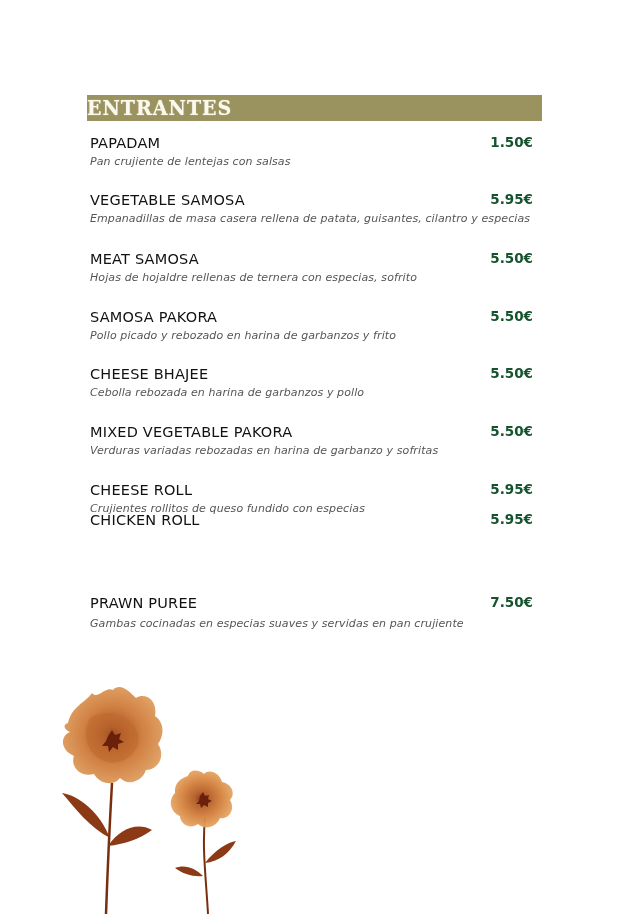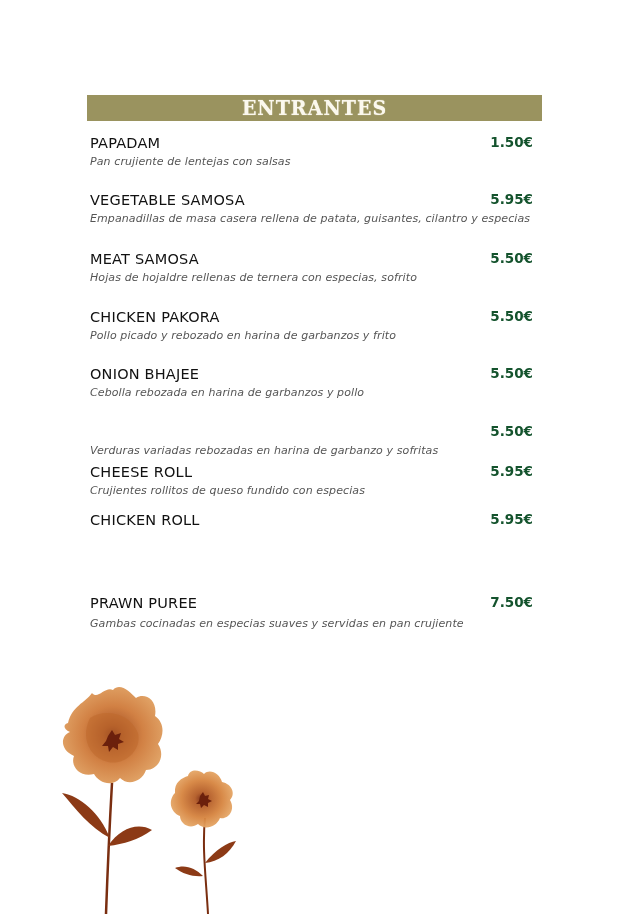--- a/index.html
+++ b/index.html
@@ -1,20 +1,20 @@
 <!DOCTYPE html>
 <html><head>
 <meta charset="utf-8">
 <style>
   html, body { margin: 0; padding: 0; background: #ffffff; }
   body { width: 640px; height: 914px; position: relative; overflow: hidden; font-family: "DejaVu Sans", sans-serif; }
   .banner {
     position: absolute; left: 87px; top: 95px; width: 455px; height: 26px;
     background: #9a935f;
-    display: flex; align-items: center; justify-content: center;
+    display: flex; align-items: center; justify-content: flex-start;
   }
   .banner-title {
     font-family: "DejaVu Serif", serif; font-weight: bold;
     color: #fbf8ee; font-size: 19px; letter-spacing: 1px;
     text-shadow: 0 0 1px #e8e2cc;
     transform: scaleY(1.05);
   }
   .menu { position: absolute; left: 90px; top: 0; width: 445px; }
   .item { position: absolute; left: 0; width: 445px; height: 50px; }
   .item-name {
@@ -52,34 +52,35 @@
     <span class="item-name">VEGETABLE SAMOSA</span>
     <span class="item-price">5.95€</span>
     <span class="item-desc">Empanadillas de masa casera rellena de patata, guisantes, cilantro y especias</span>
   </div>
   <div class="item" style="top:251px">
     <span class="item-name">MEAT SAMOSA</span>
     <span class="item-price">5.50€</span>
     <span class="item-desc">Hojas de hojaldre rellenas de ternera con especias, sofrito</span>
   </div>
   <div class="item" style="top:309px">
-    <span class="item-name">CHICKEN PAKORA</span>
+    <span class="item-name">SAMOSA PAKORA</span>
     <span class="item-price">5.50€</span>
     <span class="item-desc">Pollo picado y rebozado en harina de garbanzos y frito</span>
   </div>
   <div class="item" style="top:366px">
-    <span class="item-name">ONION BHAJEE</span>
+    <span class="item-name">CHEESE BHAJEE</span>
     <span class="item-price">5.50€</span>
     <span class="item-desc">Cebolla rebozada en harina de garbanzos y pollo</span>
   </div>
   <div class="item" style="top:424px">
+    <span class="item-name">MIXED VEGETABLE PAKORA</span>
     <span class="item-price">5.50€</span>
     <span class="item-desc">Verduras variadas rebozadas en harina de garbanzo y sofritas</span>
   </div>
-  <div class="item" style="top:464px">
+  <div class="item" style="top:482px">
     <span class="item-name">CHEESE ROLL</span>
     <span class="item-price">5.95€</span>
     <span class="item-desc">Crujientes rollitos de queso fundido con especias</span>
   </div>
   <div class="item" style="top:512px">
     <span class="item-name">CHICKEN ROLL</span>
     <span class="item-price">5.95€</span>
   </div>
   <div class="item" style="top:595px">
     <span class="item-name">PRAWN PUREE</span>

